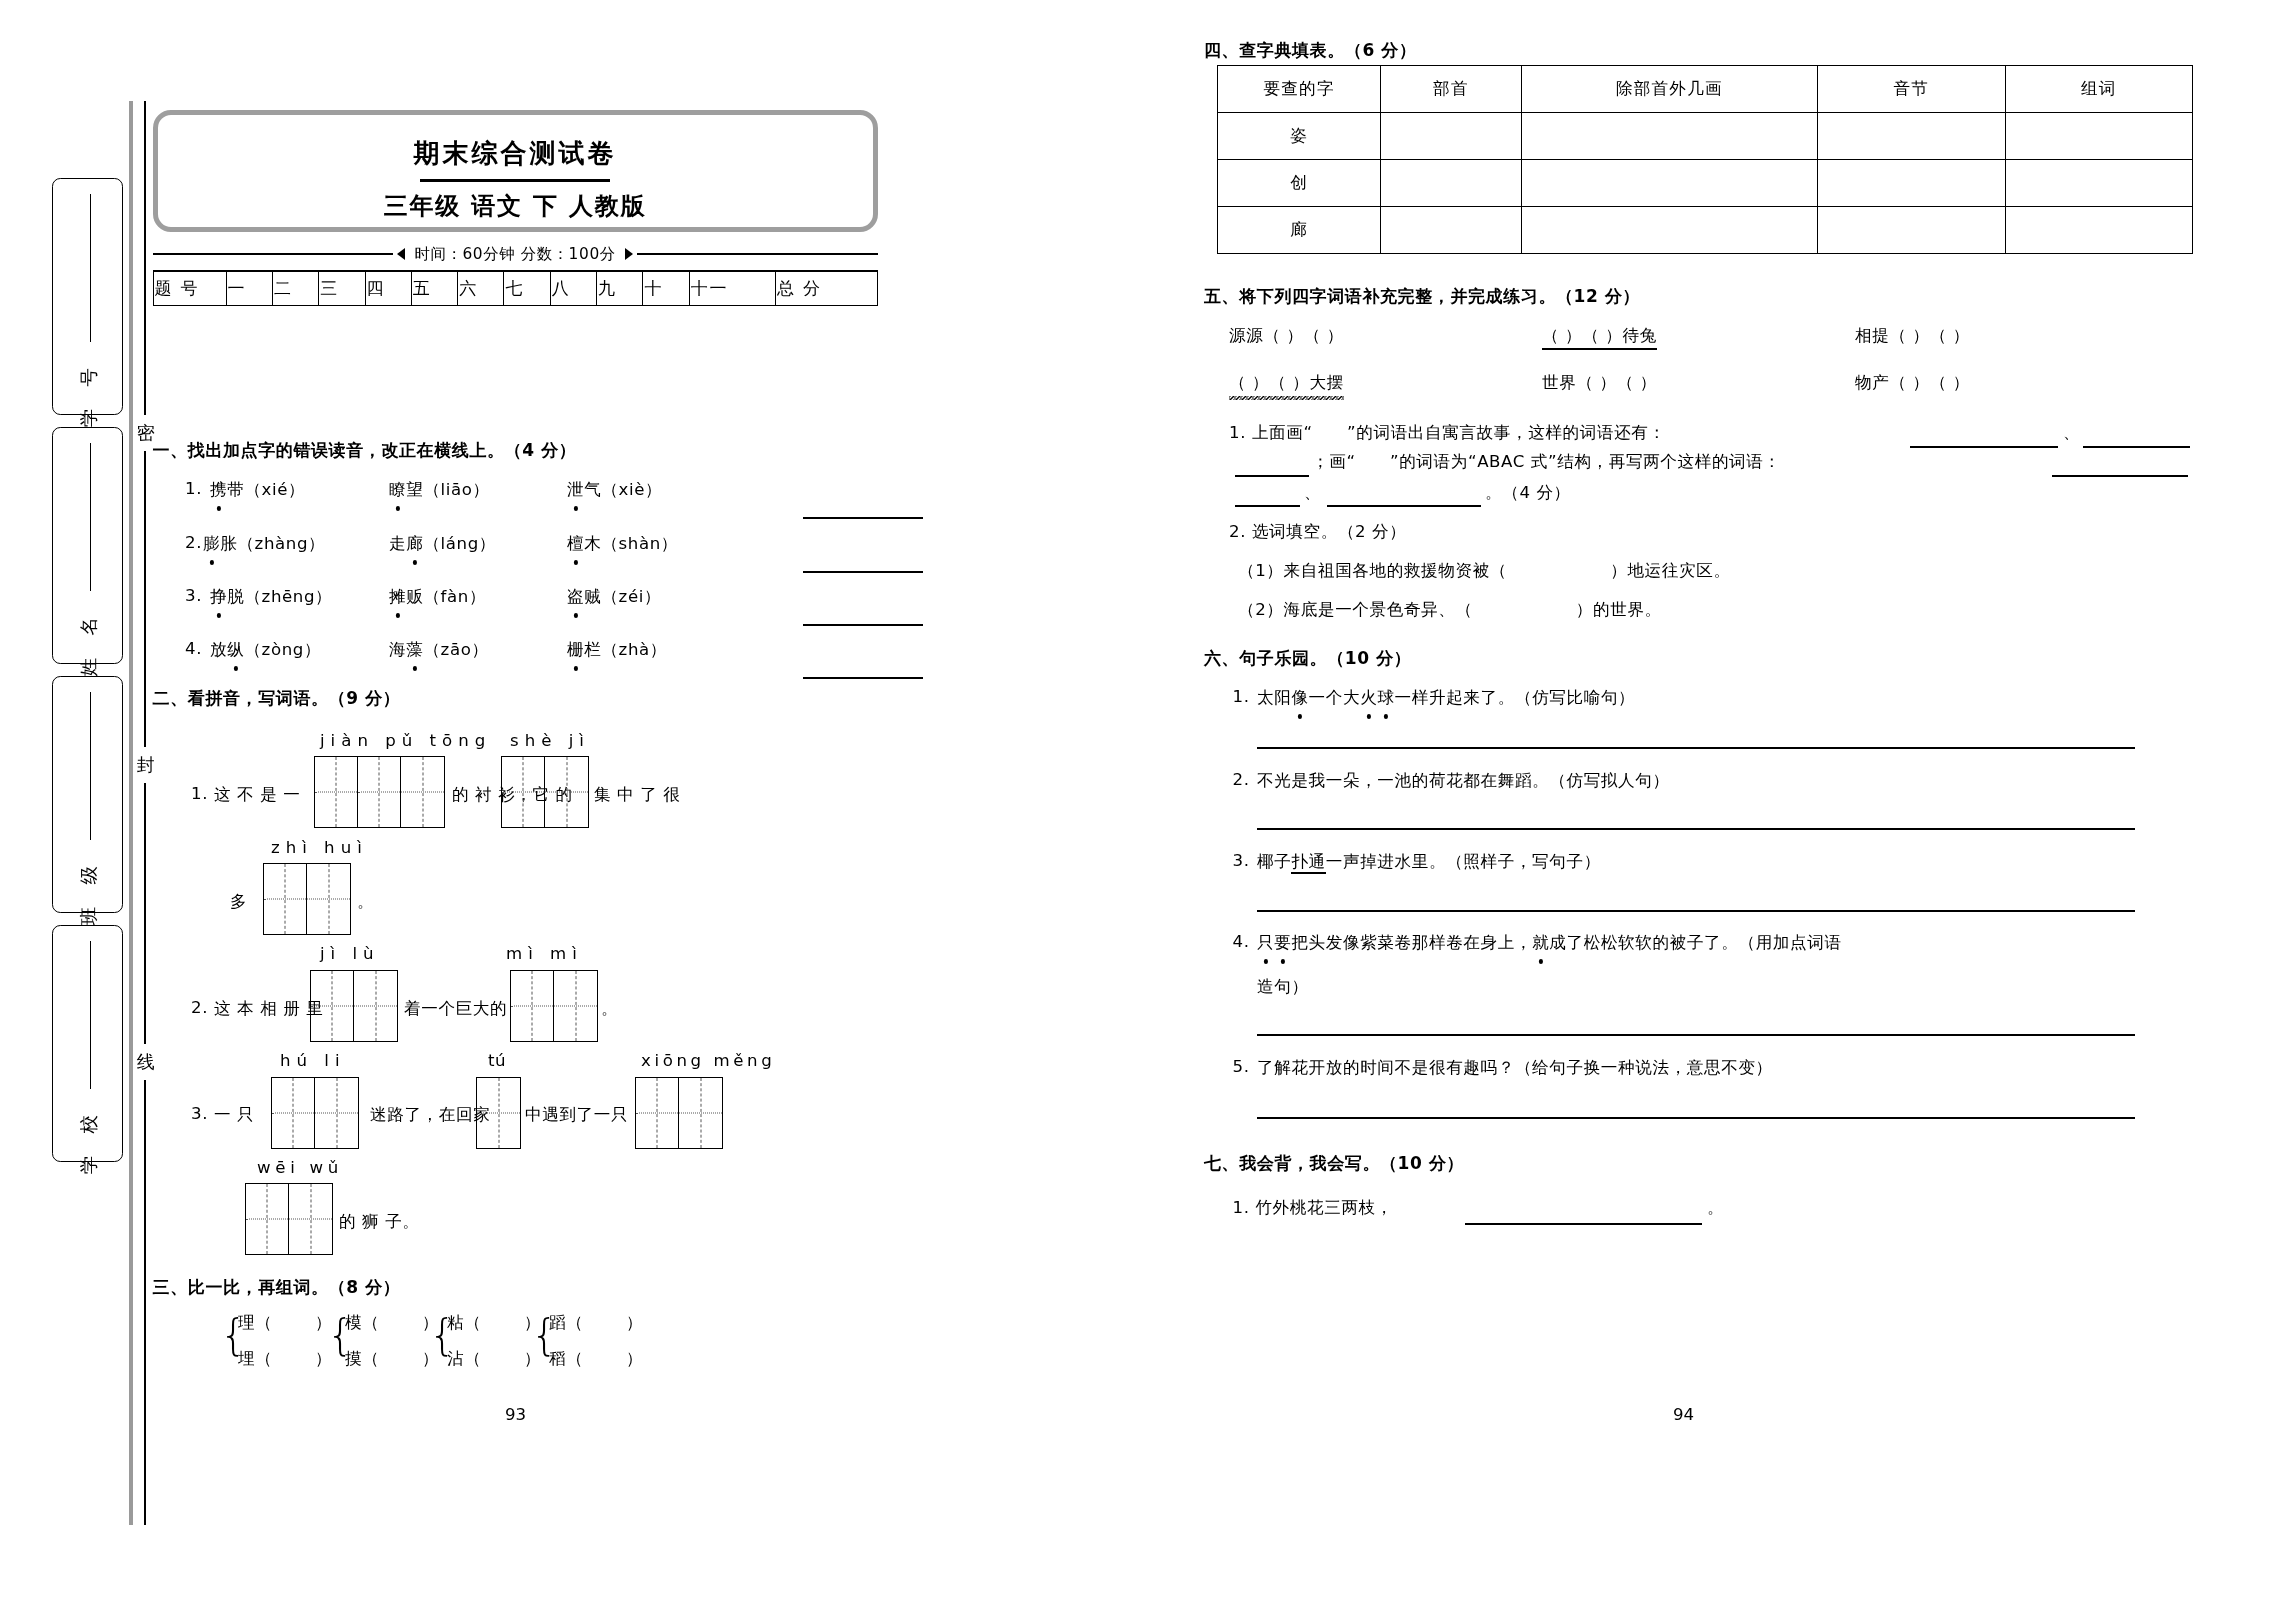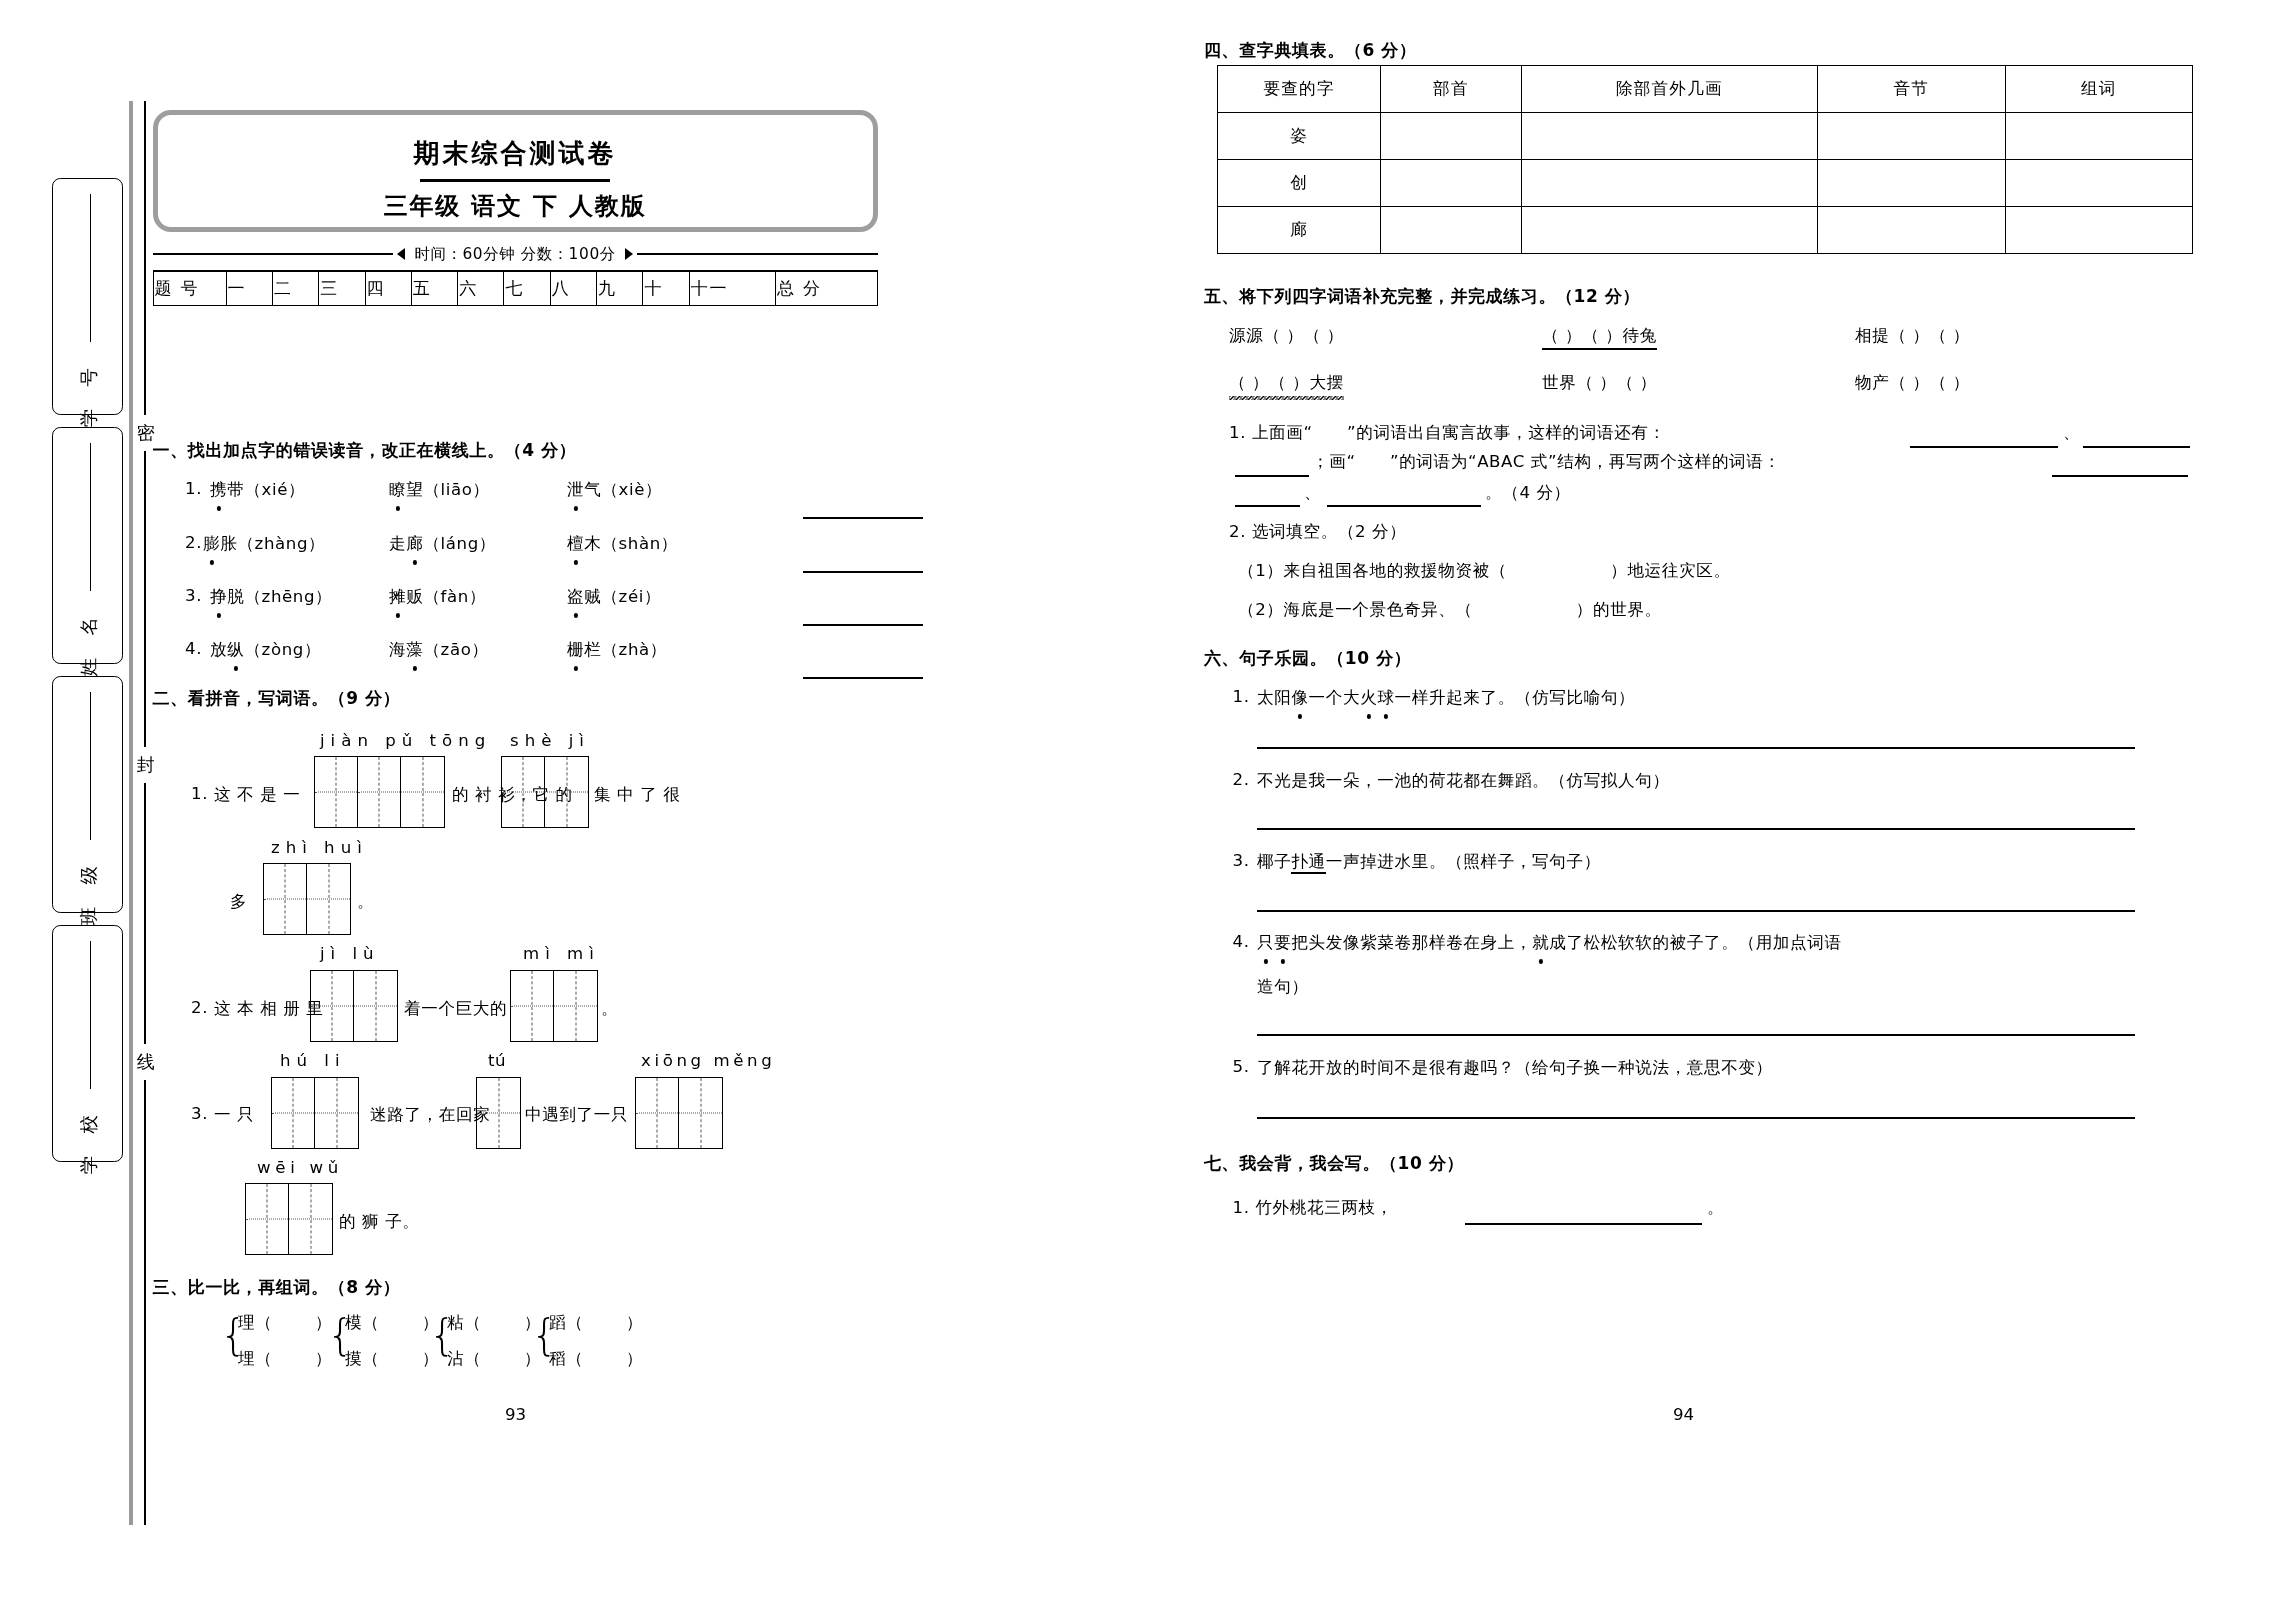--- a/index.html
+++ b/index.html
@@ -231,21 +231,21 @@
 
     <div class="abs qtext" style="left:165px;top:944px;letter-spacing:6px">jì  lù</div>
     <div class="grid" style="left:155px;top:970px">
       <div class="gcell"></div>
         <div class="gcell"></div>
     </div>
     <div class="abs qtext" style="left:36px;top:998px">2.</div>
     <div class="abs qtext" style="left:59px;top:998px">这 本 相 册 里</div>
     <div class="abs qtext" style="left:249px;top:998px">着一个巨大的</div>
 
-    <div class="abs qtext" style="left:368px;top:944px;letter-spacing:6px">mì  mì</div>
+    <div class="abs qtext" style="left:351px;top:944px;letter-spacing:6px">mì  mì</div>
     <div class="grid" style="left:355px;top:970px">
       <div class="gcell"></div>
         <div class="gcell"></div>
     </div>
     <div class="abs qtext" style="left:446px;top:998px">。</div>
 
     <div class="abs qtext" style="left:125px;top:1051px;letter-spacing:6px">hú  li</div>
     <div class="grid" style="left:116px;top:1077px">
       <div class="gcell"></div>
         <div class="gcell"></div>

